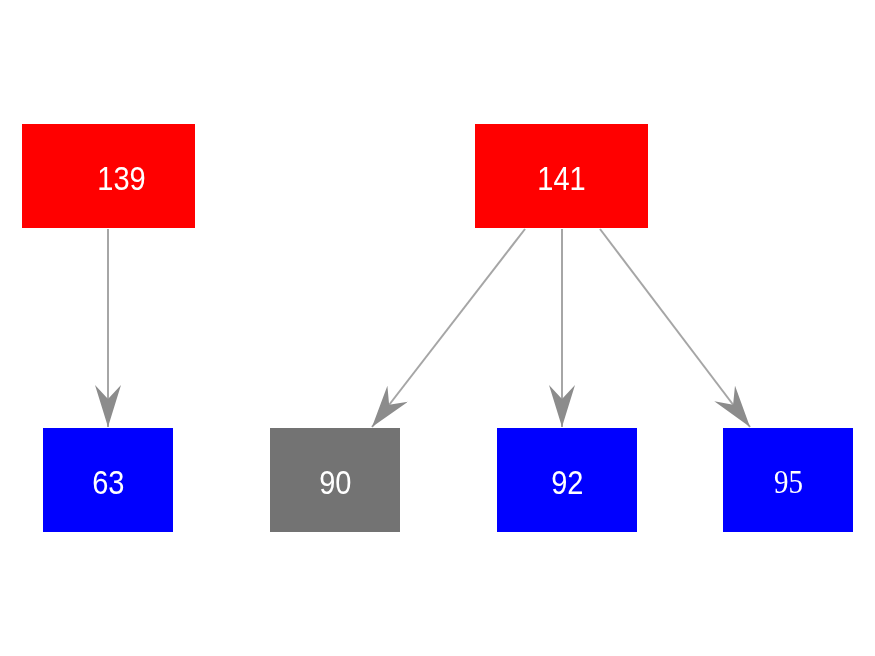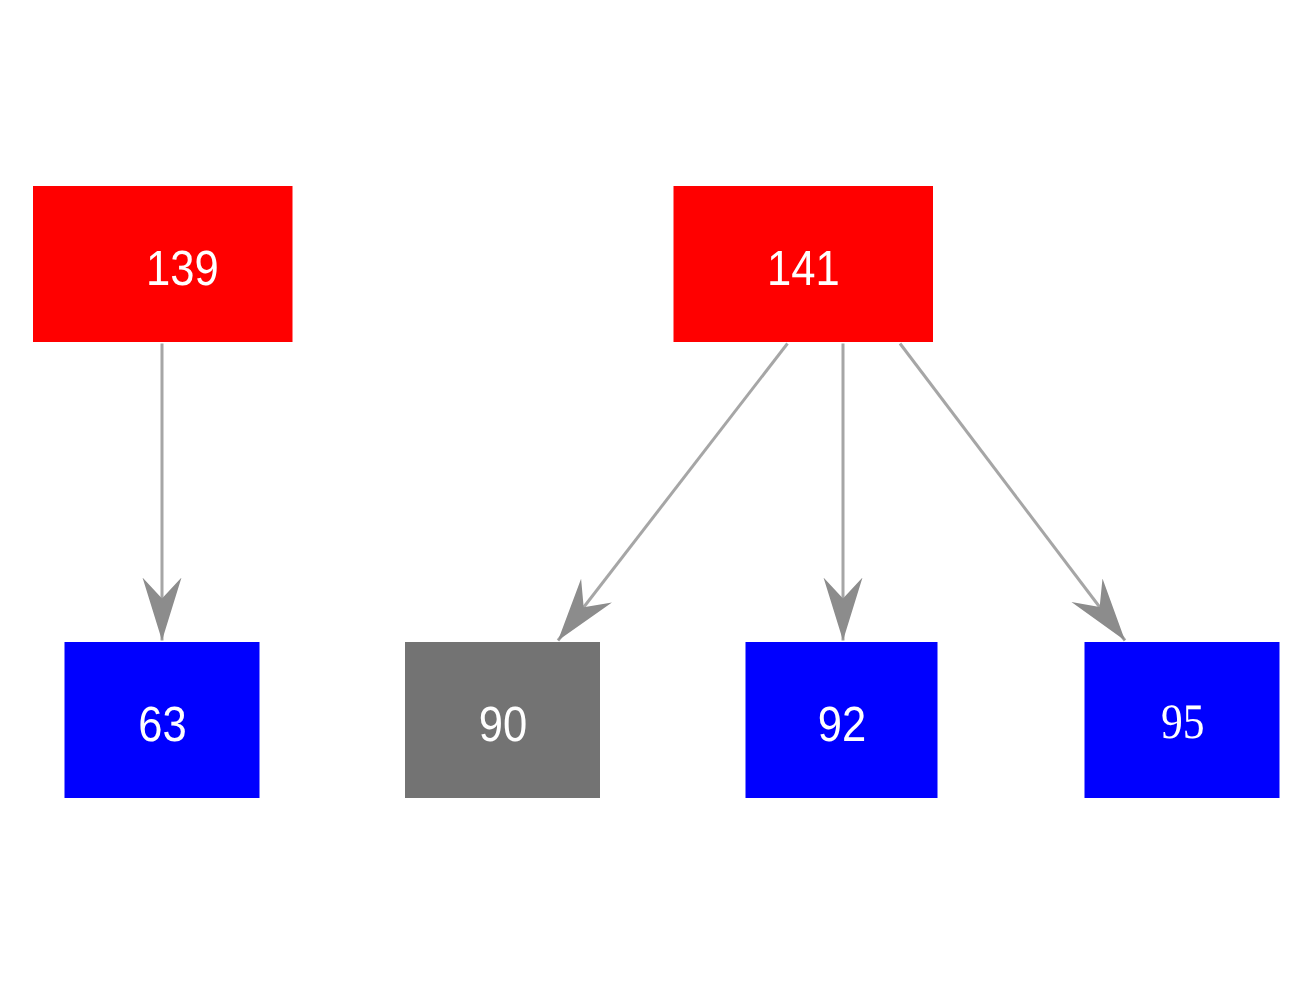--- a/index.html
+++ b/index.html
@@ -53,29 +53,29 @@
         <line x1="108" y1="229" x2="108" y2="427" stroke="#a6a6a6" stroke-width="2" marker-end="url(#arrow)"></line>
         <line x1="525" y1="229" x2="372" y2="427" stroke="#a6a6a6" stroke-width="2" marker-end="url(#arrow)"></line>
         <line x1="562" y1="229" x2="562" y2="427" stroke="#a6a6a6" stroke-width="2" marker-end="url(#arrow)"></line>
         <line x1="600" y1="229" x2="750" y2="427" stroke="#a6a6a6" stroke-width="2" marker-end="url(#arrow)"></line>
       </g>
   </svg>
   <div id="node-layer">
       <div class="node" style="left: 22px; top: 124px; width: 173px; height: 104px; background: rgb(255, 0, 0); padding-left: 26px;">
         <span class="node-label" style="color: rgb(255, 255, 255);">139</span>
       </div>
-      <div class="node" style="left: 449px; top: 124px; width: 173px; height: 104px; background: rgb(255, 0, 0);">
+      <div class="node" style="left: 475px; top: 124px; width: 173px; height: 104px; background: rgb(255, 0, 0);">
         <span class="node-label" style="color: rgb(255, 255, 255);">141</span>
       </div>
       <div class="node" style="left: 43px; top: 428px; width: 130px; height: 104px; background: rgb(0, 0, 255);">
         <span class="node-label" style="color: rgb(255, 255, 255);">63</span>
       </div>
       <div class="node" style="left: 270px; top: 428px; width: 130px; height: 104px; background: #737373;">
         <span class="node-label" style="color: rgb(255, 255, 255);">90</span>
       </div>
-      <div class="node" style="left: 497px; top: 428px; width: 128px; height: 104px; background: rgb(0, 0, 255);">
+      <div class="node" style="left: 497px; top: 428px; width: 140px; height: 104px; background: rgb(0, 0, 255);">
         <span class="node-label" style="color: rgb(255, 255, 255);">92</span>
       </div>
       <div class="node" style="left: 723px; top: 428px; width: 130px; height: 104px; background: rgb(0, 0, 255); font-family: Liberation Serif, serif;">
         <span class="node-label" style="color: rgb(255, 255, 255);">95</span>
       </div>
     </div>
 </div>
 
 </body></html>

